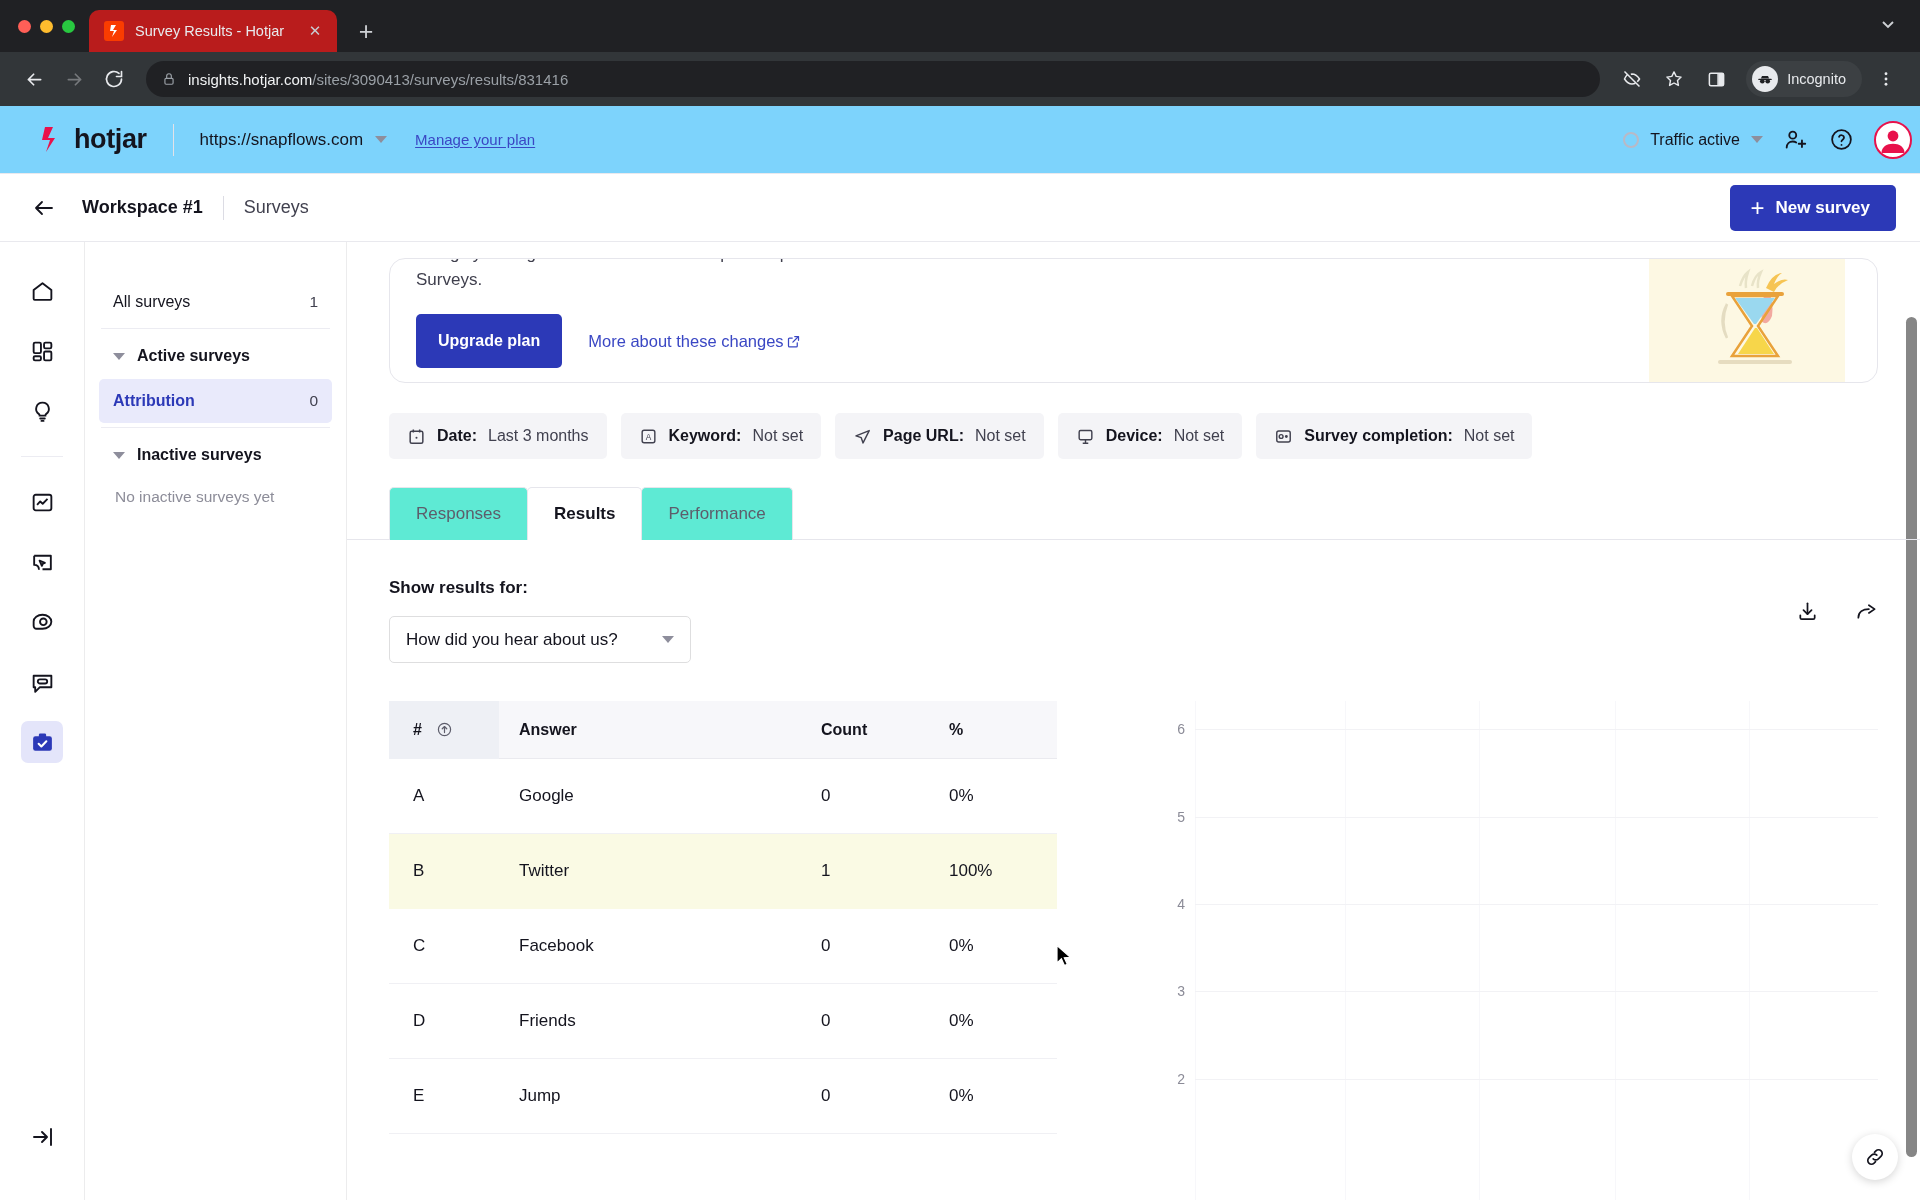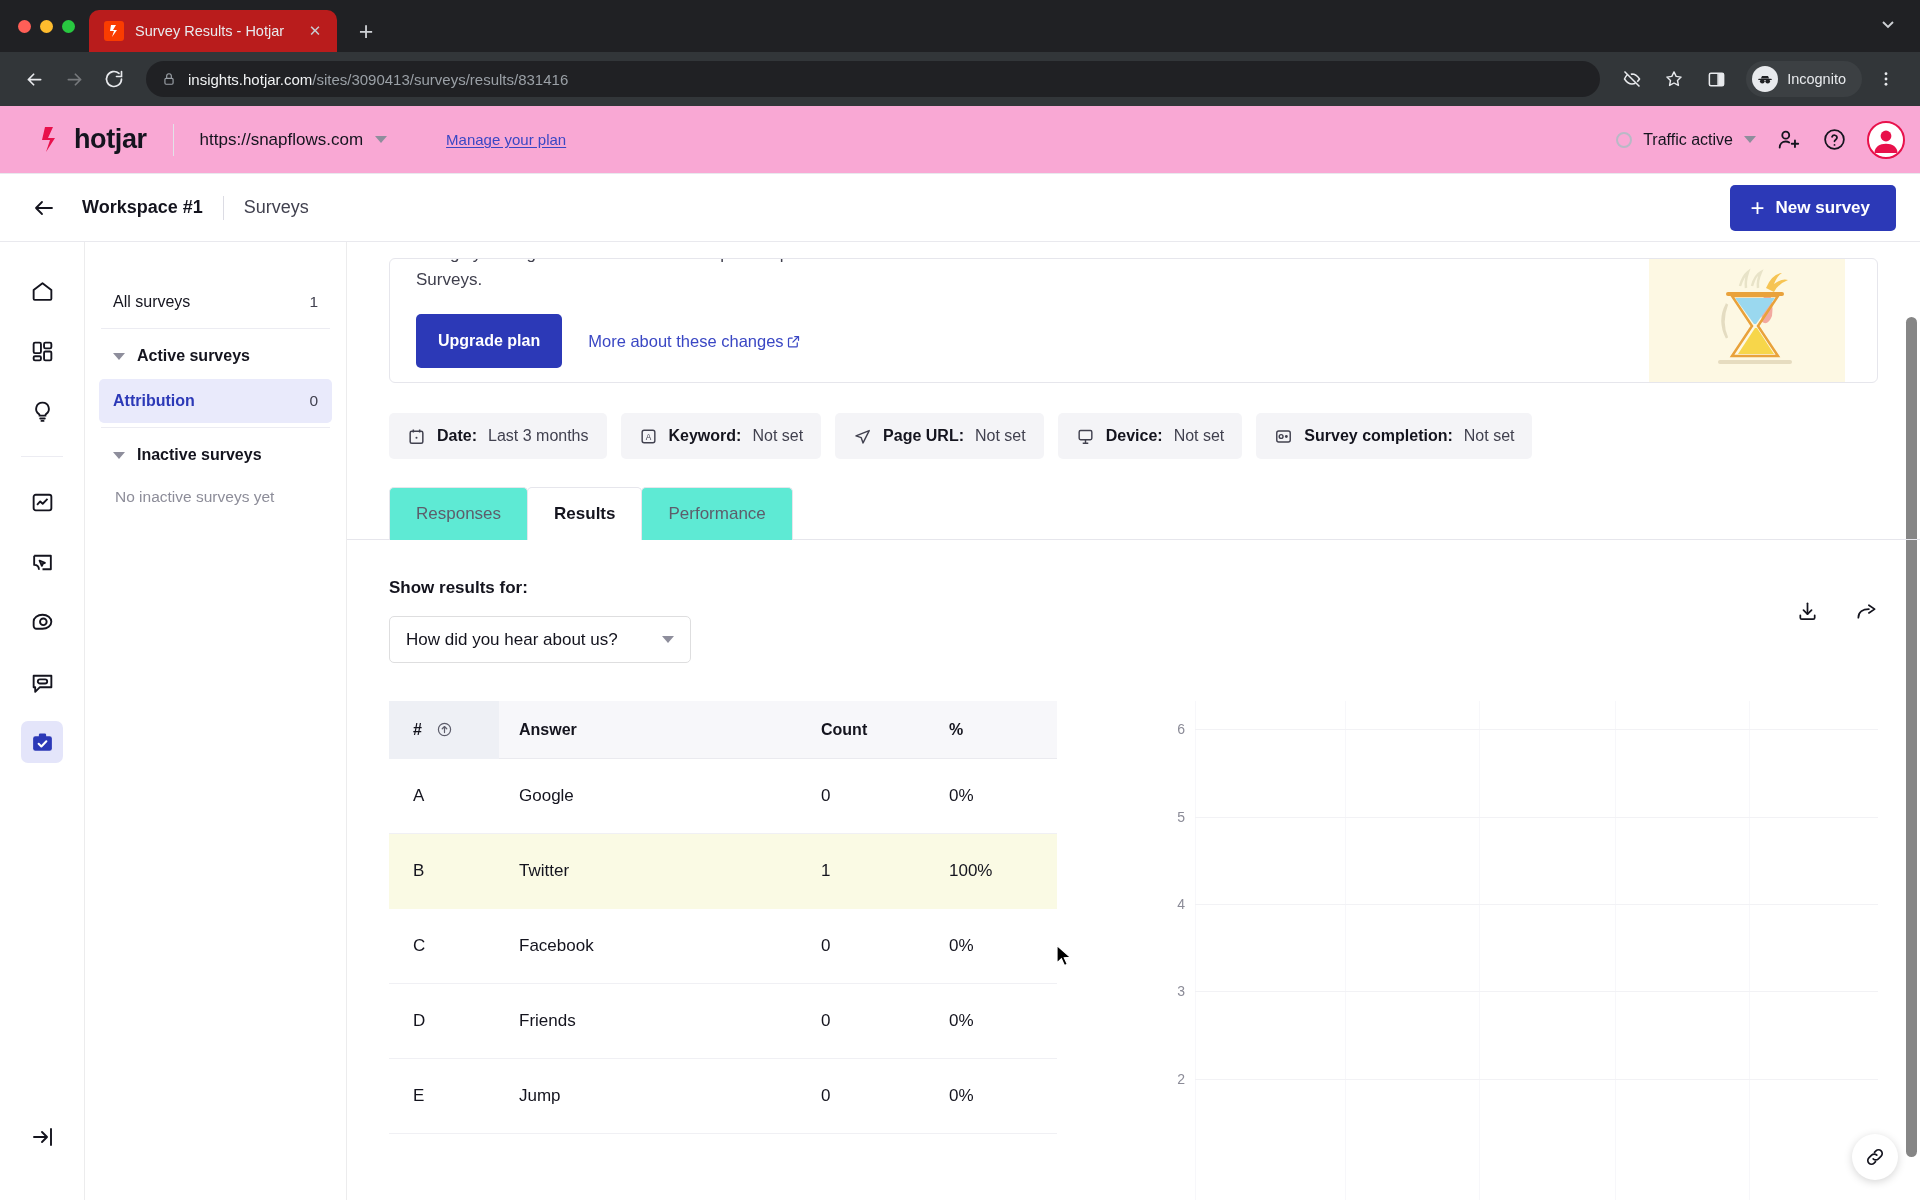--- a/index.html
+++ b/index.html
@@ -91,31 +91,31 @@
   .incognito-pill span { color: #e8eaed; font-size: 14.5px; }
 
   
   .viewport {
     position: absolute; top: 106px; left: 0; width: 1920px; height: 1094px;
     background: #fff; overflow: hidden;
   }
 
   
   .hj-header {
-    height: 68px; display: flex; align-items: center; padding: 0 15px 0 38px;
-    border-bottom: 1px solid #e9e9ee; background: #f9a8d4;
+    height: 68px; display: flex; align-items: center; padding: 0 8px 0 38px;
+    border-bottom: 1px solid #e9e9ee; background: #7dd3fc;
   }
   .hj-logo { display: flex; align-items: center; gap: 9px; }
   .hj-logo-text { font-size: 27px; font-weight: 700; color: #14141e; letter-spacing: -0.4px; }
   .hdr-divider { width: 1px; height: 32px; background: #e2e2e8; margin: 0 26px; }
   .site-select { display: flex; align-items: center; gap: 12px; }
   .site-select .site-url { font-size: 17px; color: #14141e; }
   .caret { width: 0; height: 0; border-left: 6px solid transparent; border-right: 6px solid transparent; border-top: 7px solid #8e8e9c; }
   .manage-plan {
-    margin-left: 59px; font-size: 15px; color: #3a47c4;
+    margin-left: 28px; font-size: 15px; color: #3a47c4;
     text-decoration: underline; text-underline-offset: 2px;
   }
   .hj-header-right { margin-left: auto; display: flex; align-items: center; gap: 20px; }
   .traffic-status { display: flex; align-items: center; gap: 11px; }
   .traffic-ring { width: 16px; height: 16px; border-radius: 50%; border: 2.5px solid #b9b9c6; }
   .traffic-status span { font-size: 16px; color: #14141e; }
   .hdr-icon { color: #14141e; display: flex; align-items: center; }
   .avatar {
     width: 38px; height: 38px; border-radius: 50%; background: #fff;
     border: 2.5px solid #e8114b; display: flex; align-items: center;
@@ -181,21 +181,21 @@
     height: 46px; display: flex; align-items: center; gap: 12px;
     padding: 0 14px; font-size: 16px; font-weight: 700; color: #14141e;
   }
   .tri { width: 0; height: 0; border-left: 6px solid transparent; border-right: 6px solid transparent; border-top: 7px solid #8e8e9c; }
   .empty-note { padding: 10px 16px; font-size: 15.5px; color: #8d8d99; }
 
   
   .mainpanel { flex: 1; position: relative; overflow: hidden; background: #fff; }
 
   .banner {
-    margin: 16px 42px 0 42px; border: 1px solid #e6e6ec; border-radius: 6px;
+    margin: 16px 42px 0 42px; border: 1px solid #e6e6ec; border-radius: 16px;
     background: #fff; display: flex; position: relative; height: 125px;
     overflow: hidden;
   }
   .banner-text {
     flex: 1; padding: 0 26px; display: flex; flex-direction: column;
     justify-content: flex-start;
   }
   .banner-line1 {
     font-size: 17px; color: #3f3f4d; line-height: 1.5;
     margin-top: -18px; white-space: nowrap; overflow: hidden;

